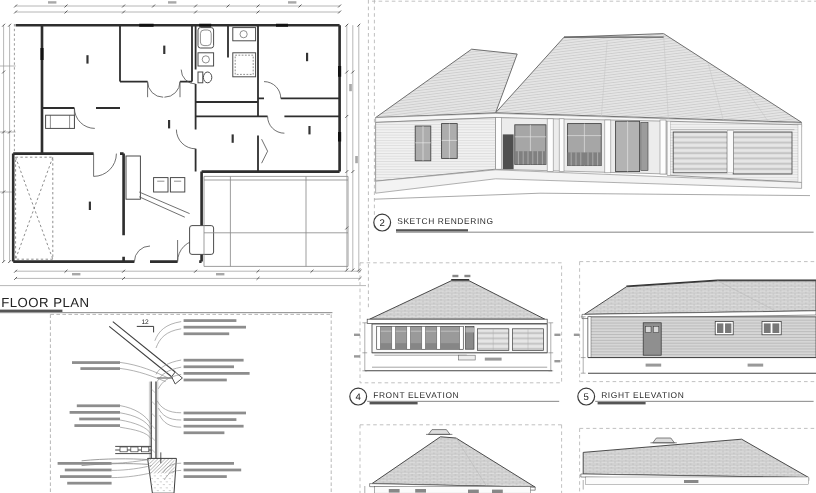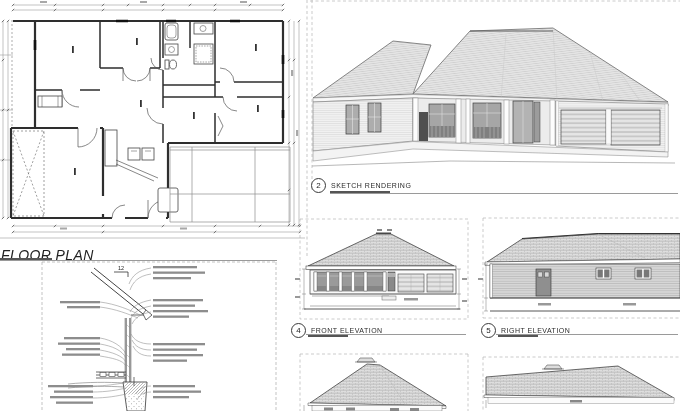--- a/index.html
+++ b/index.html
@@ -13,21 +13,21 @@
   .plabel{
     position:absolute;display:flex;align-items:center;gap:5px;
     color:#2b2b2b;white-space:nowrap;
   }
   .circ{
     width:13px;height:13px;border:1.2px solid #3a3a3a;border-radius:50%;
     display:flex;align-items:center;justify-content:center;
     font-size:8px;color:#222;background:#fff;flex:0 0 auto;
   }
   .ltxt{font-size:7px;letter-spacing:0.5px;color:#2b2b2b;}
-  .fp-txt{font-size:14px;letter-spacing:0.4px;color:#222;font-style:italic;}
+  .fp-txt{font-size:11px;letter-spacing:0.4px;color:#222;}
   .uline-thick{position:absolute;height:2px;background:#555;}
   .uline-thin{position:absolute;height:1px;background:#9a9a9a;}
 </style>
 </head>
 <body>
 
 <svg width="0" height="0" style="position:absolute" aria-hidden="true">
   <defs>
     <pattern id="shg" width="6" height="3" patternUnits="userSpaceOnUse">
       <rect width="6" height="3" fill="#dedede"></rect>

